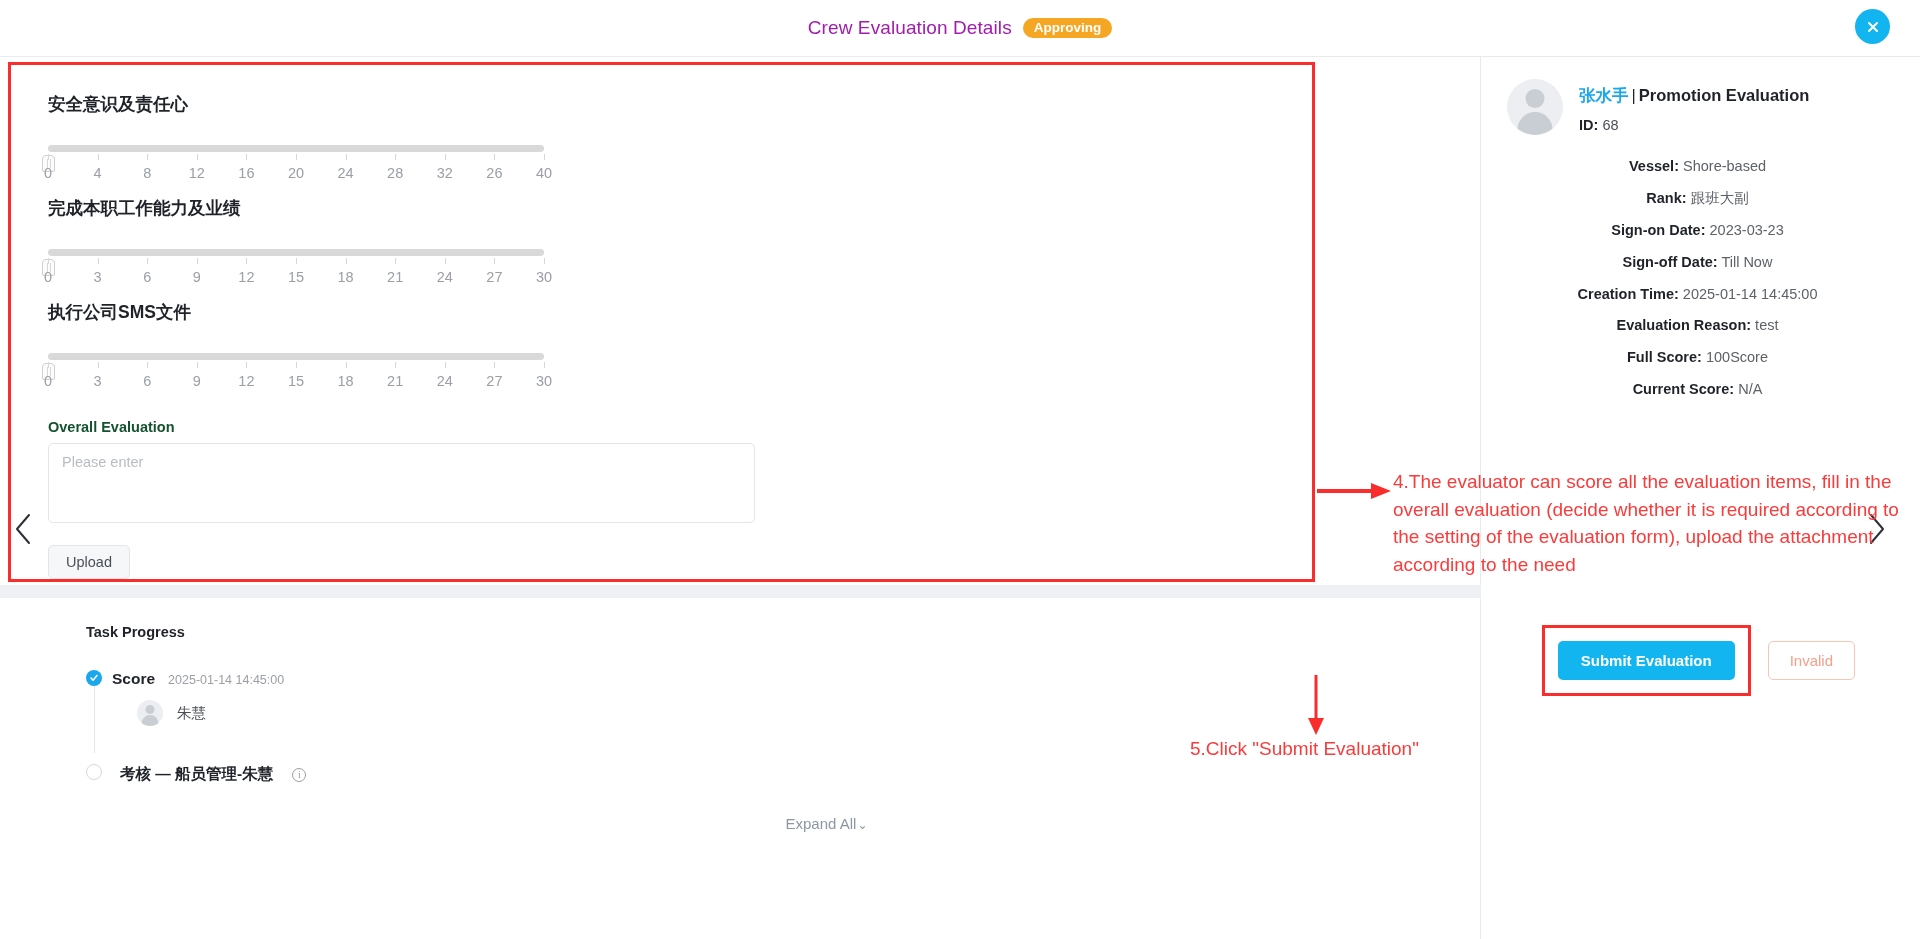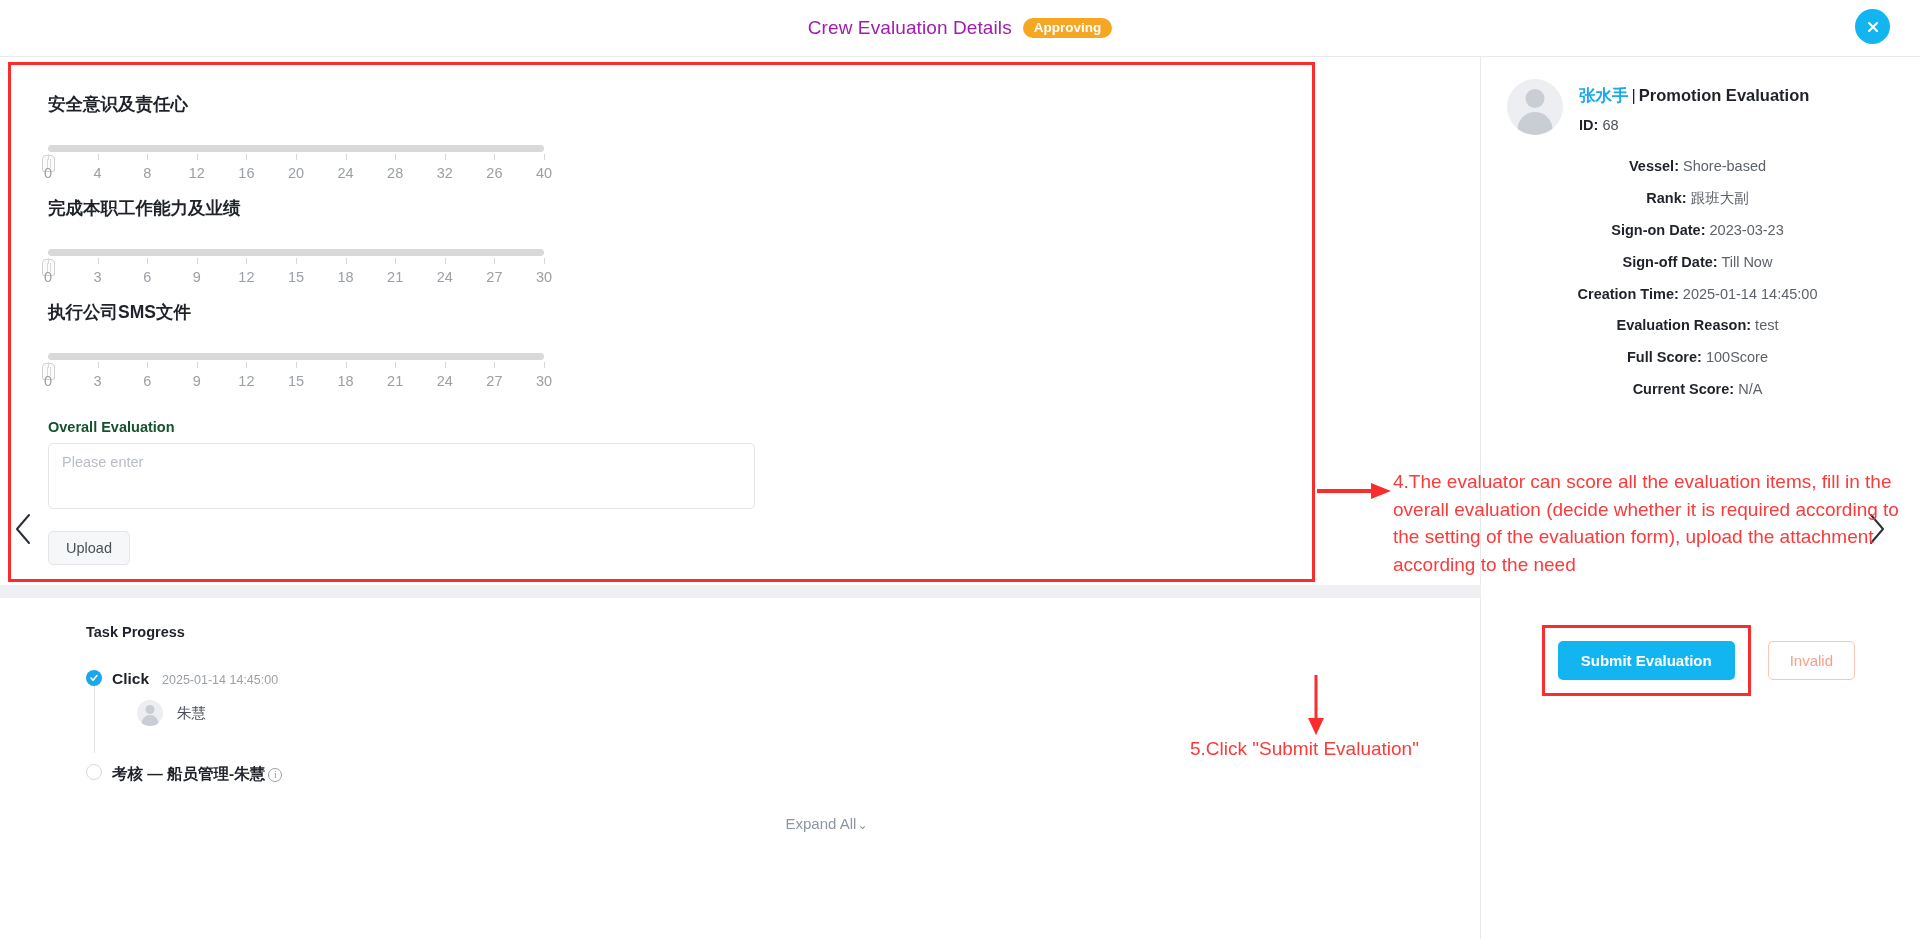--- a/index.html
+++ b/index.html
@@ -169,21 +169,21 @@
   
   .overall-label {
     font-size: 14.5px;
     font-weight: bold;
     color: #14532d;
     margin: 26px 0 8px 8px;
   }
   .overall-textarea {
     margin-left: 8px;
     width: 707px;
-    height: 66px;
+    height: 80px;
     border: 1px solid #e3e5e8;
     border-radius: 5px;
     padding: 10px 13px;
     font-family: "Liberation Sans", sans-serif;
     font-size: 14.5px;
     color: #1f2329;
     resize: none;
     outline: none;
     background: #fff;
   }
@@ -320,21 +320,22 @@
     font-size: 14.5px;
     color: #4a4f57;
   }
   .tl-item2 { margin-top: 38px; position: relative; }
   .tl-label2 {
     font-size: 15.5px;
     font-weight: bold;
     color: #1f2329;
     display: flex;
     align-items: center;
-    gap: 3px;
+    gap: 19px;
+    margin-left: 8px;
   }
   .info-circle {
     display: inline-block;
     width: 14px; height: 14px;
     border: 1px solid #9aa0a6;
     border-radius: 50%;
     position: relative;
     font-size: 10px;
     color: #9aa0a6;
     line-height: 12px;
@@ -623,21 +624,21 @@
       <div class="timeline">
         <div class="tl-line"></div>
 
         <div class="tl-item">
           <div class="tl-dot-done">
             <svg width="10" height="10" viewBox="0 0 10 10">
               <path d="M2 5 L4 7.2 L8 2.6" stroke="#fff" stroke-width="1.6" fill="none" stroke-linecap="round" stroke-linejoin="round"></path>
             </svg>
           </div>
           <div class="tl-head">
-            <span class="tl-name">Click</span>
+            <span class="tl-name">Score</span>
             <span class="tl-time">2025-01-14 14:45:00</span>
           </div>
           <div class="tl-person">
             <div class="avatar-sm"></div>
             <span class="tl-person-name">朱慧</span>
           </div>
         </div>
 
         <div class="tl-item2">
           <div class="tl-dot-open"></div>

